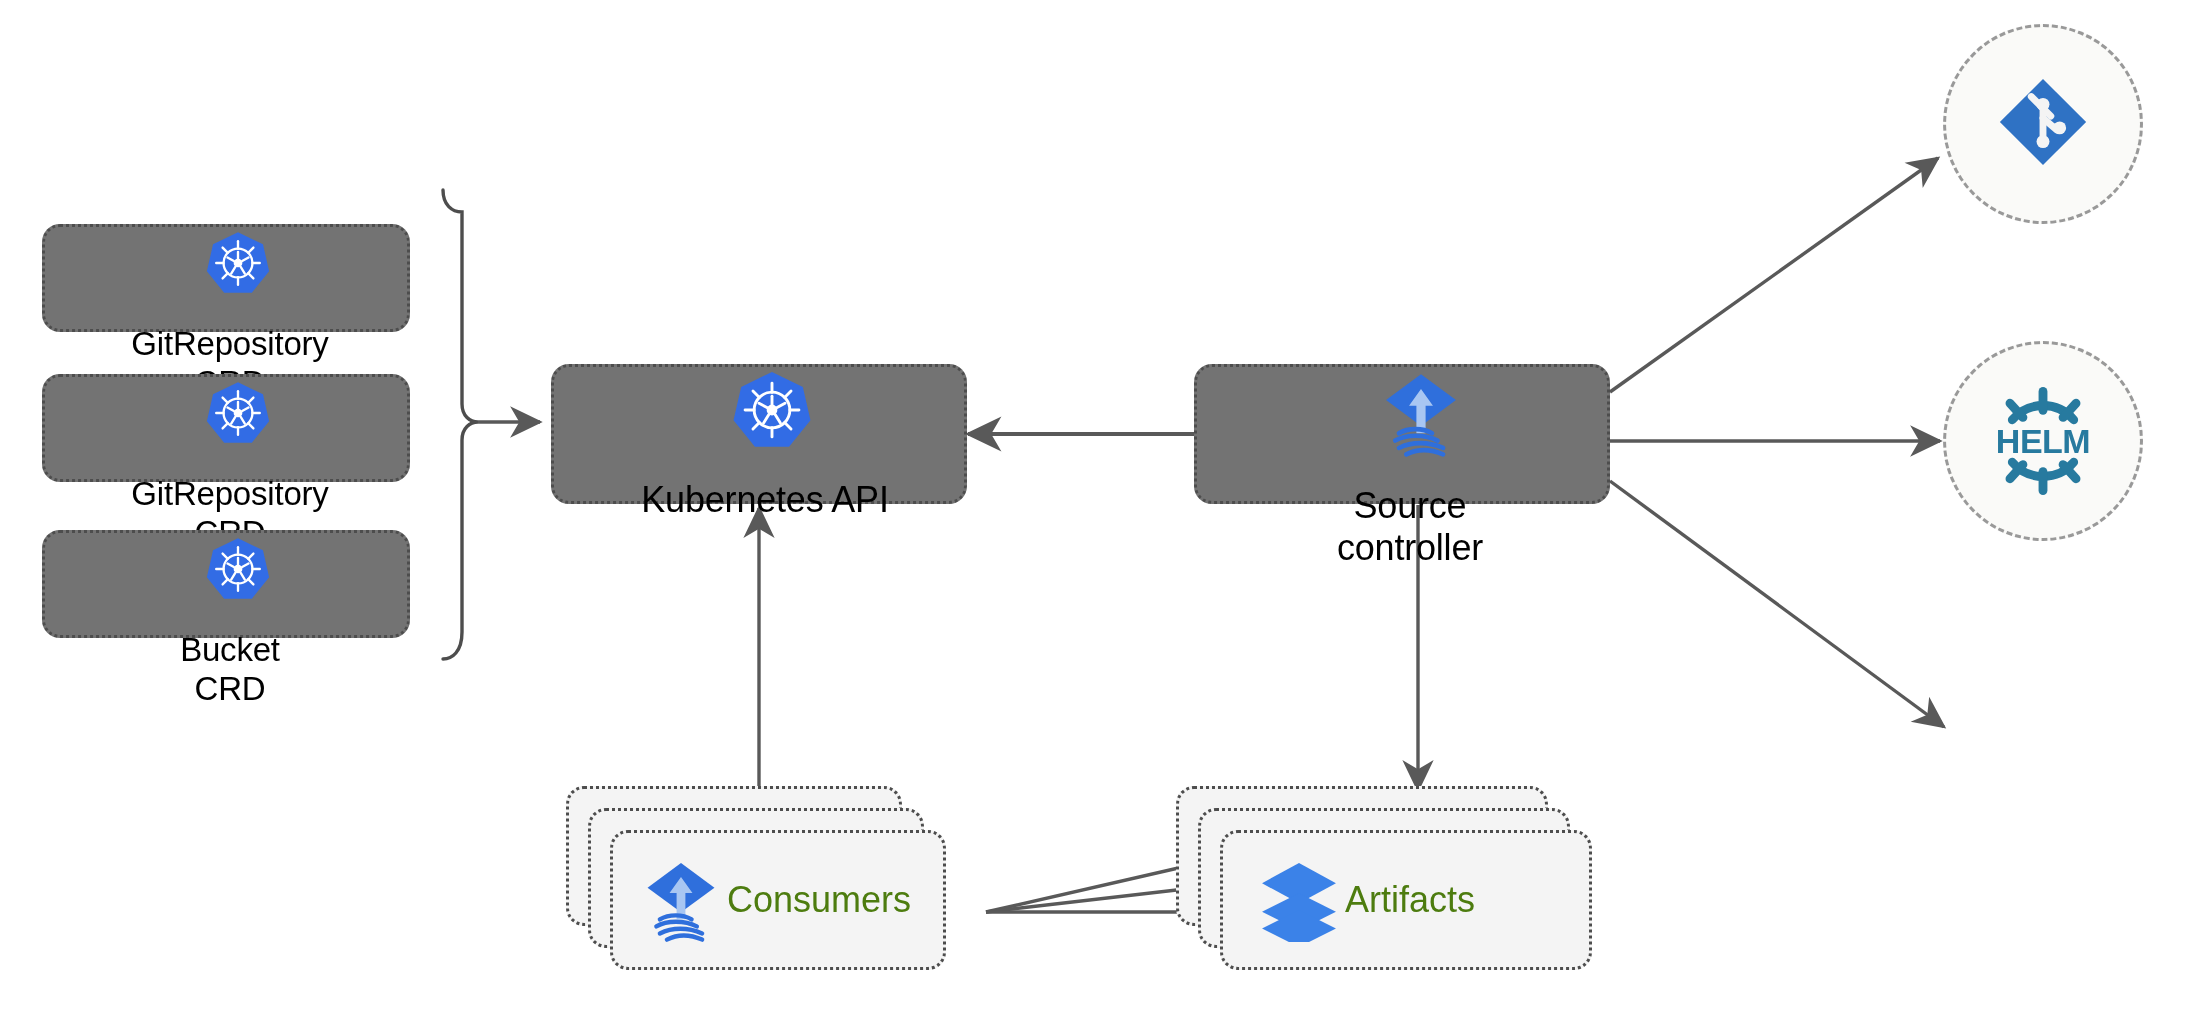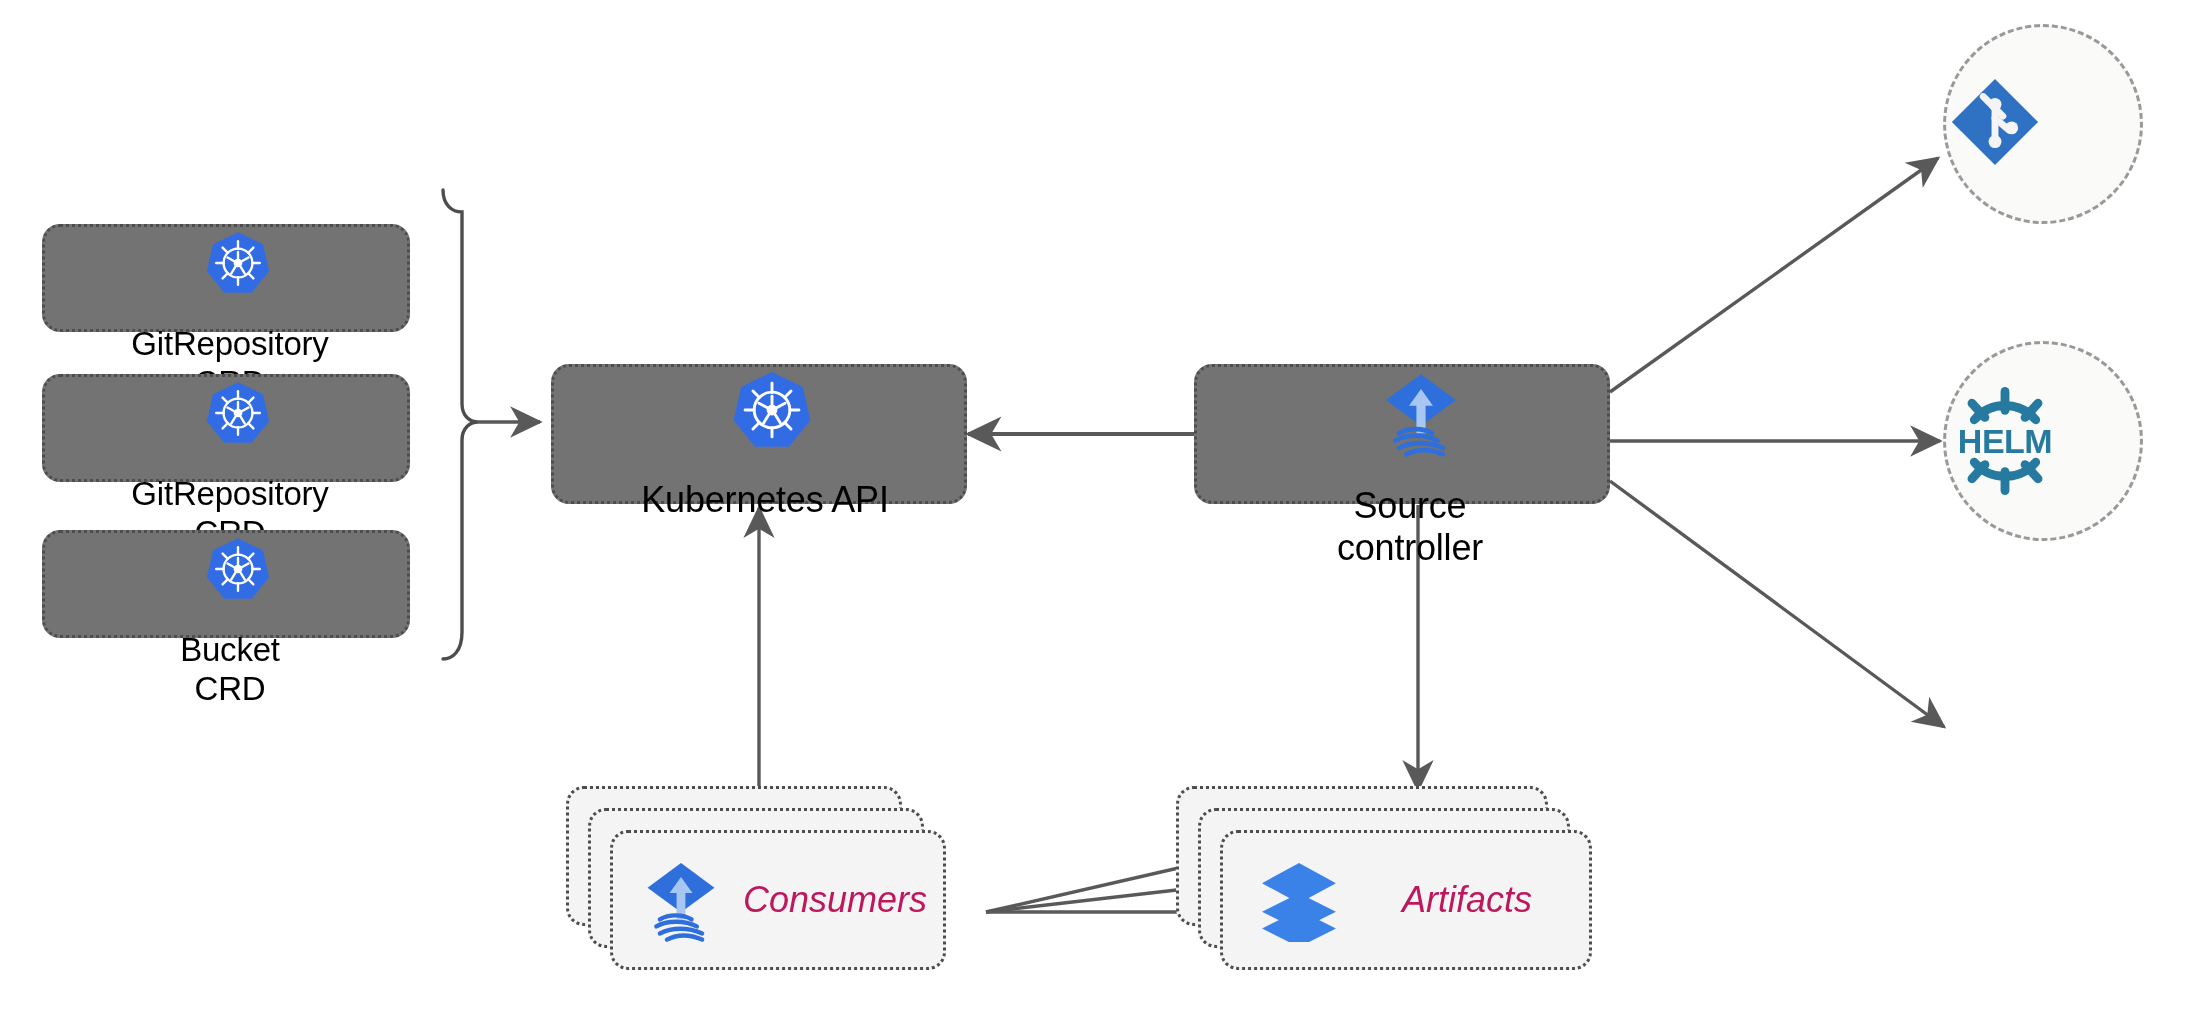--- a/index.html
+++ b/index.html
@@ -72,32 +72,32 @@
     position: absolute;
     box-sizing: border-box;
     background: #f4f4f4;
     border: 3px dotted #4d4d4d;
     border-radius: 18px;
   }
   .stack .card.back2 { left: 0px;  top: 0px;  }
   .stack .card.back1 { left: 22px; top: 22px; }
   .stack .card.front { left: 44px; top: 44px; display:flex; align-items:center; }
   .stack .card.front .icon { flex:0 0 auto; width: 92px; height: 92px; display:flex; align-items:center; justify-content:center; }
-  .stack .card.front .label { flex:1 1 auto; text-align:center; font-size: 36px; color:#be185d;font-style:italic; }
+  .stack .card.front .label { flex:1 1 auto; font-size: 36px; color:#4d7c0f; }
 
   
   .circle {
     position: absolute;
     box-sizing: border-box;
     border: 3px dashed #999999;
     border-radius: 50%;
     background: #fafaf8;
     display: flex;
     align-items: center;
-    justify-content: flex-start;
+    justify-content: center;
   }
   svg.overlay {
     position: absolute;
     left: 0; top: 0;
     width: 2196px;
     height: 1030px;
     pointer-events: none;
   }
 </style>
 </head>

